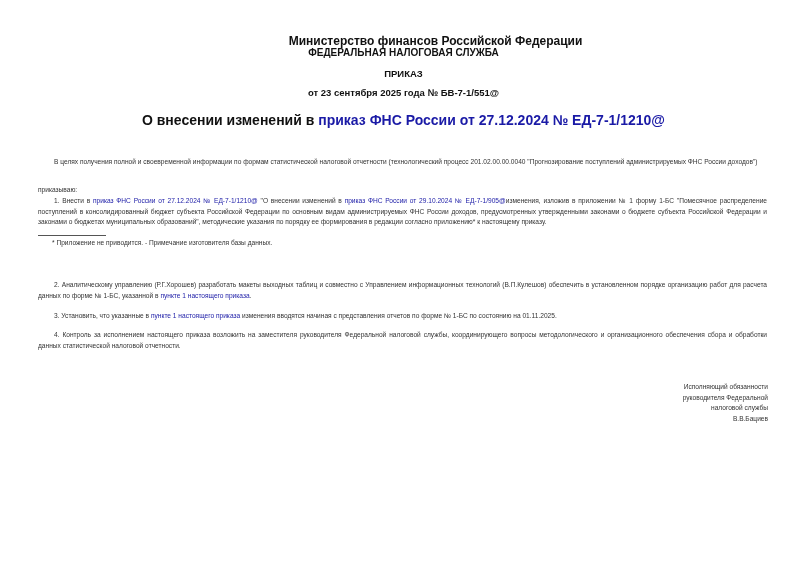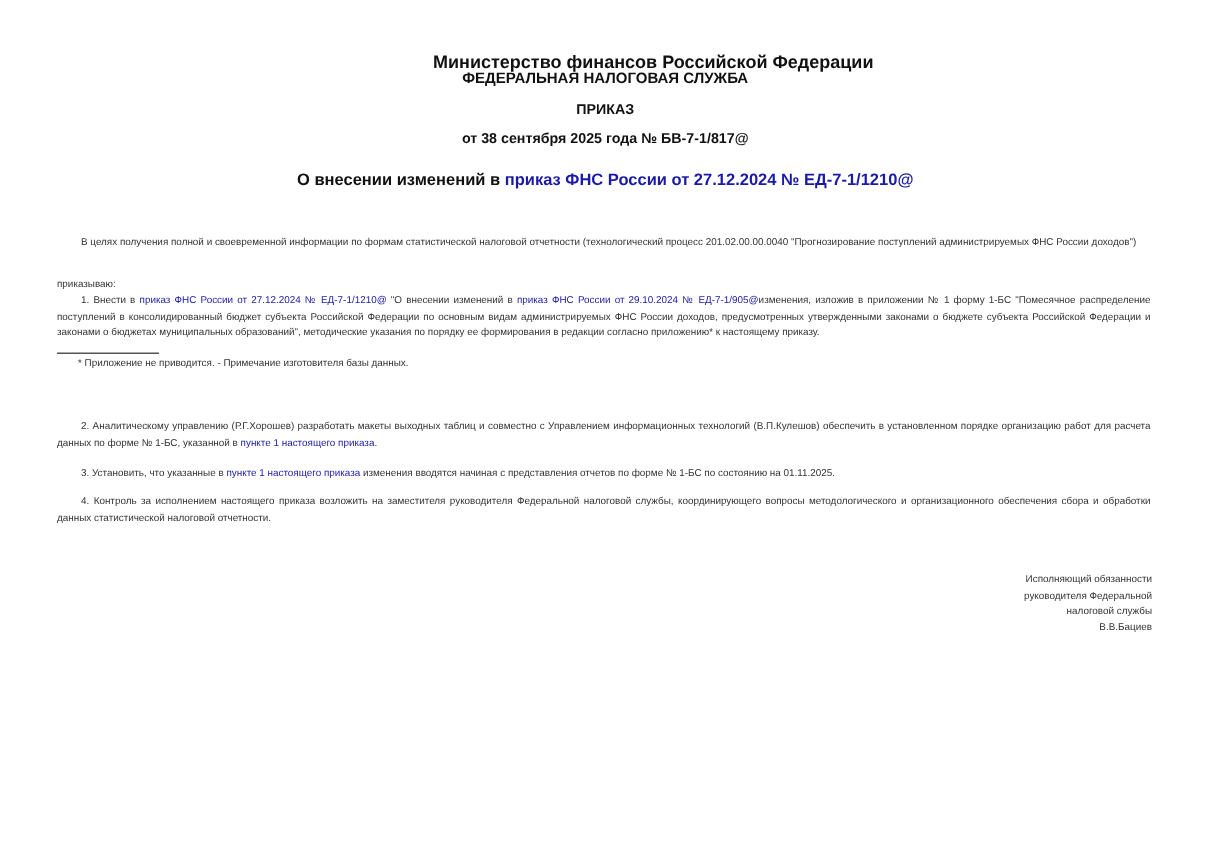--- a/index.html
+++ b/index.html
@@ -6,21 +6,21 @@
     body {
       width: 807px; height: 571px; overflow: hidden; position: relative;
       font-family: "Liberation Sans", "DejaVu Sans", sans-serif;
       color: #222222;
     }
     .center { position: absolute; left: 0; width: 807px; text-align: center; font-weight: bold; color: #111; }
     .h1 { top: 36px; font-size: 12px; line-height: 11px; margin-left: 32px; }
     .h2 { top: 47px; font-size: 10px; line-height: 11px; }
     .h3 { top: 68px; font-size: 9.5px; line-height: 11px; }
     .h4 { top: 87px; font-size: 9.5px; line-height: 11px; }
-    .h5 { top: 115px; font-size: 11px; line-height: 11px; }
+    .h5 { top: 115px; font-size: 14px; line-height: 11px; }
     .link { color: #1a1aa6; text-decoration: none; cursor: pointer; }
     .para {
       position: absolute; left: 38px; width: 729px;
       font-size: 6.6px; line-height: 10.5px; text-align: justify; color: #333;
     }
     .indent { text-indent: 16px; }
     .p1 { top: 157px; }
     .p2 { top: 185px; }
     .p3 { top: 196px; }
     .rule { position: absolute; left: 38px; top: 235px; width: 68px; border-top: 1px solid #555; }
@@ -32,21 +32,21 @@
       position: absolute; right: 39px; top: 382px; text-align: right;
       font-size: 6.6px; line-height: 10.5px; color: #333;
     }
   </style>
 </head>
 <body>
 
 <div class="center h1">Министерство финансов Российской Федерации</div>
 <div class="center h2">ФЕДЕРАЛЬНАЯ НАЛОГОВАЯ СЛУЖБА</div>
 <div class="center h3">ПРИКАЗ</div>
-<div class="center h4">от 38 сентября 2025 года № БВ-7-1/817@</div>
+<div class="center h4">от 23 сентября 2025 года № БВ-7-1/551@</div>
 <div class="center h5">
   <span>О внесении изменений в </span><a class="link">приказ ФНС России от 27.12.2024 № ЕД-7-1/1210@</a>
 </div>
 
 <div class="para indent p1">В целях получения полной и своевременной информации по формам статистической налоговой отчетности (технологический процесс 201.02.00.00.0040 "Прогнозирование поступлений администрируемых ФНС России доходов")</div>
 <div class="para p2">приказываю:</div>
 
 <div class="para indent p3">
   <span>1. Внести в </span><a class="link">приказ ФНС России от 27.12.2024 № ЕД-7-1/1210@</a><span> "О внесении изменений в </span><a class="link">приказ ФНС России от 29.10.2024 № ЕД-7-1/905@</a><span>изменения, изложив в приложении № 1 форму 1-БС "Помесячное распределение поступлений в консолидированный бюджет субъекта Российской Федерации по основным видам администрируемых ФНС России доходов, предусмотренных утвержденными законами о бюджете субъекта Российской Федерации и законами о бюджетах муниципальных образований", методические указания по порядку ее формирования в редакции согласно приложению* к настоящему приказу.</span>
 </div>

